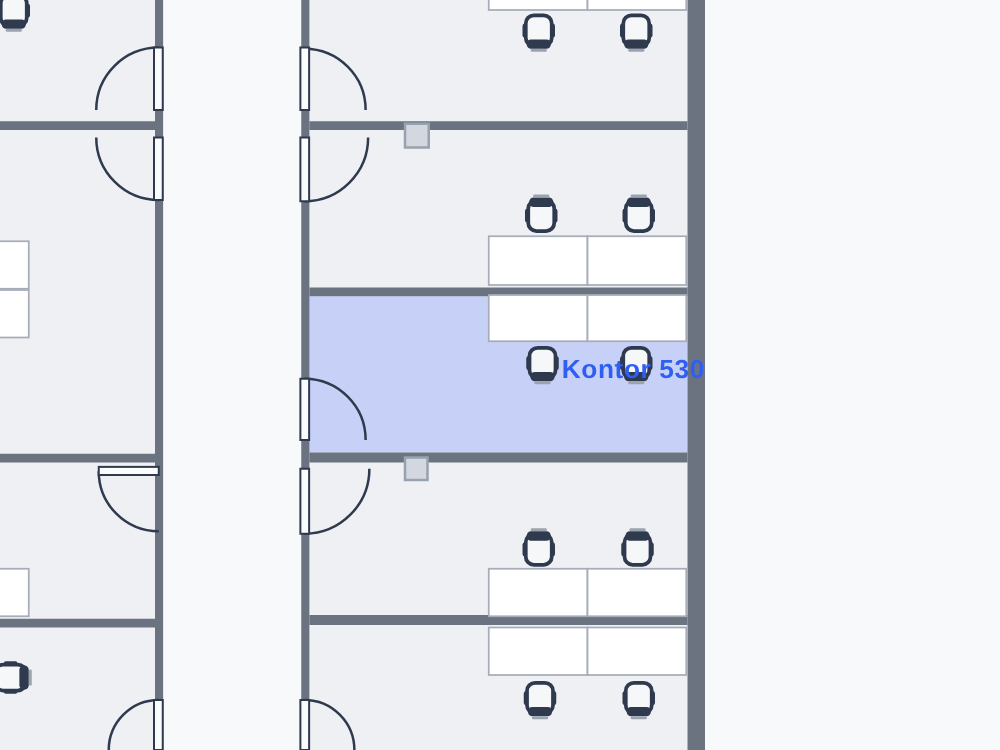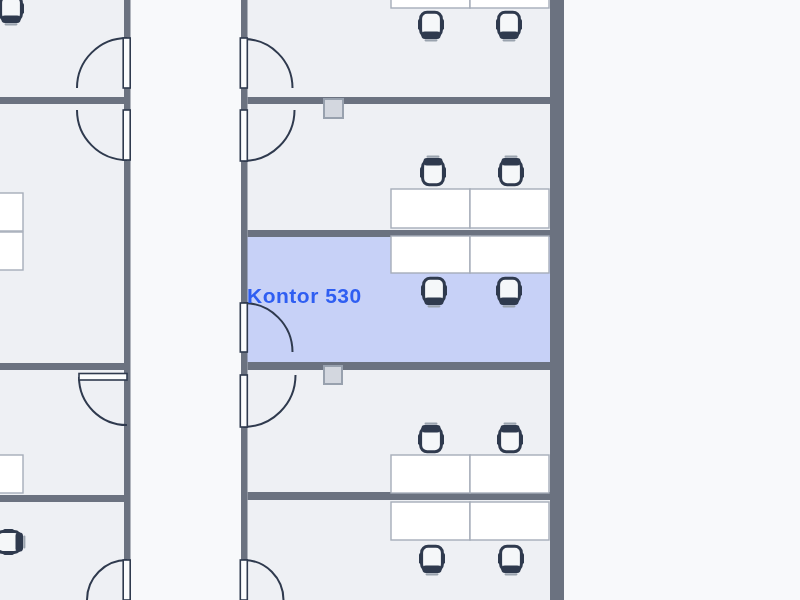--- a/index.html
+++ b/index.html
@@ -18,21 +18,21 @@
   .floor-right{left:247px;width:303px;}
   .room-highlight{
     position:absolute;
     left:247px;top:237px;width:303px;height:125px;
     background:var(--hl-fill,#c7d1f7);
   }
   #plan-svg{position:absolute;left:0;top:0;width:800px;height:600px;}
   .room-label{
     position:absolute;
     left:247px;top:284px;width:317px;
-    text-align:left;
+    text-align:right;
     font-weight:bold;
     font-size:21px;
     letter-spacing:.5px;
     color:var(--hl-label,#2f5ef2);
     pointer-events:none;
   }
 </style>
 </head>
 <body style="background: rgb(248, 249, 251);">
 

